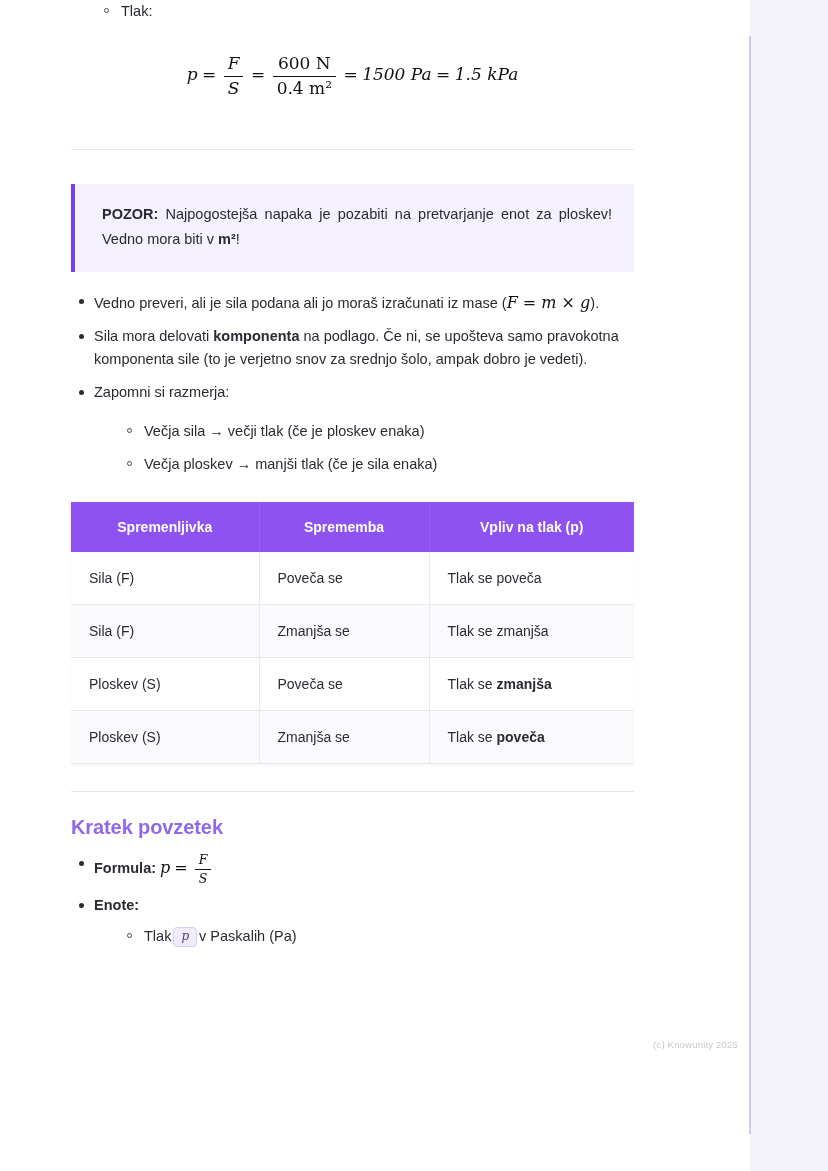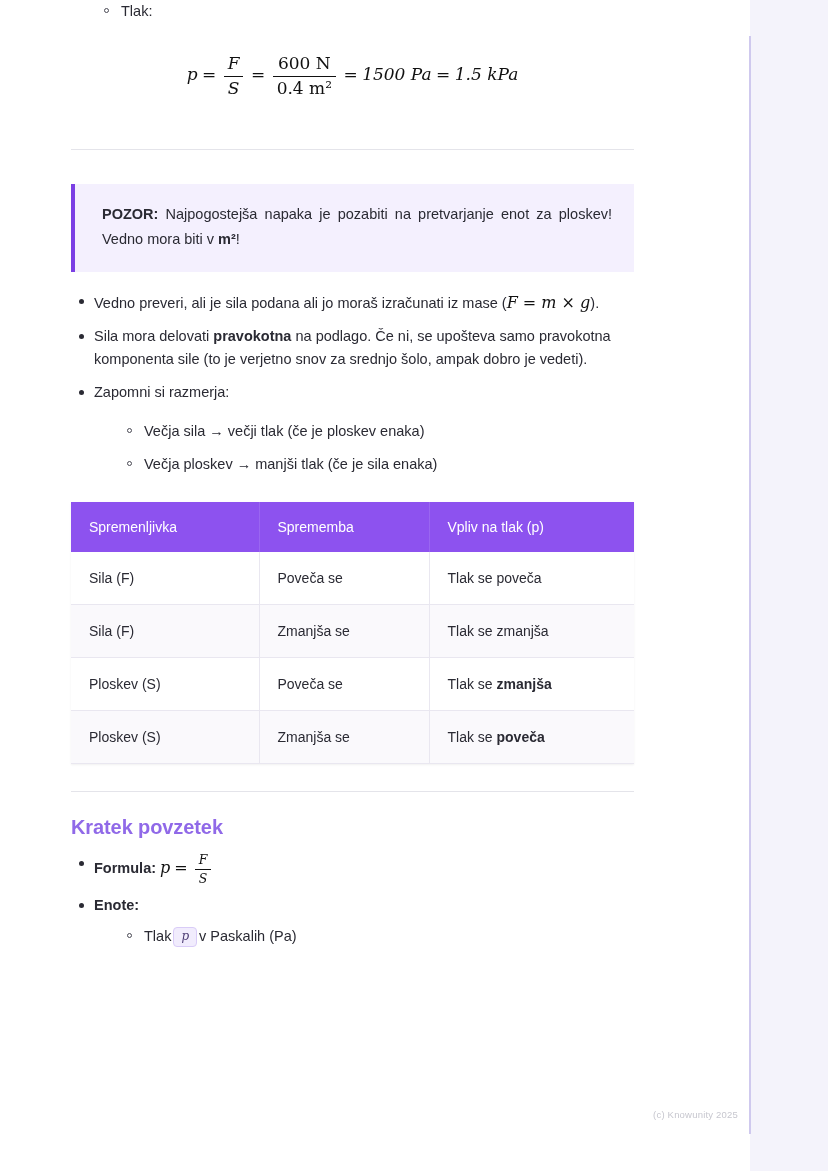--- a/index.html
+++ b/index.html
@@ -148,22 +148,22 @@
     margin-top: 26px;
     border-collapse: collapse;
     width: 563px;
     table-layout: fixed;
     box-shadow: 0 1px 2px rgba(0,0,0,0.06);
   }
   table.tbl th {
     background: #8d52ef;
     color: #ffffff;
     font-size: 14px;
-    font-weight: normal;
-    text-align: left;
+    font-weight: bold;
+    text-align: center;
     padding: 17px 18px;
     border-right: 1px solid #9a66f1;
   }
   table.tbl th:last-child { border-right: none; }
   table.tbl td {
     font-size: 14px;
     padding: 18px 18px;
     color: #2a2a33;
     border-right: 1px solid #e9e7f0;
     border-bottom: 1px solid #e9e7f0;
@@ -188,21 +188,21 @@
     font-size: 12px;
     color: #4b3a73;
     line-height: 1.2;
     vertical-align: middle;
     margin: 0 2px;
   }
 
   .copyright {
     position: absolute;
     right: 90px;
-    top: 1109px;
+    top: 1039px;
     font-size: 9.5px;
     color: #c7c7cf;
     letter-spacing: 0.2px;
   }
 
   .first-item { margin-top: 42px; }
 </style>
 </head>
 <body>
 
@@ -247,21 +247,21 @@
       <span>Najpogostejša napaka je pozabiti na pretvarjanje enot za ploskev! Vedno mora biti v </span><span class="bold">m²</span><span>!</span>
     </div>
 
     <div style="height:18px"></div>
 
     <ul class="bul">
       <li class="bullet">
         <span>Vedno preveri, ali je sila podana ali jo moraš izračunati iz mase (</span><span class="math">F = m × g</span><span>).</span>
       </li>
       <li class="bullet">
-        <span>Sila mora delovati </span><span class="bold">pravokotna</span><span> na podlago. Če ni, se upošteva samo pravokotna komponenta sile (to je verjetno snov za srednjo šolo, ampak dobro je vedeti).</span>
+        <span>Sila mora delovati </span><span class="bold">komponenta</span><span> na podlago. Če ni, se upošteva samo pravokotna komponenta sile (to je verjetno snov za srednjo šolo, ampak dobro je vedeti).</span>
       </li>
       <li class="bullet" style="margin-bottom:2px;">
         <span>Zapomni si razmerja:</span>
         <ul class="circ" style="margin-top:16px;">
           <li class="circle sub" style="margin-bottom:9px;">
             <span>Večja sila → večji tlak (če je ploskev enaka)</span>
           </li>
           <li class="circle sub" style="margin-bottom:0;">
             <span>Večja ploskev → manjši tlak (če je sila enaka)</span>
           </li>

